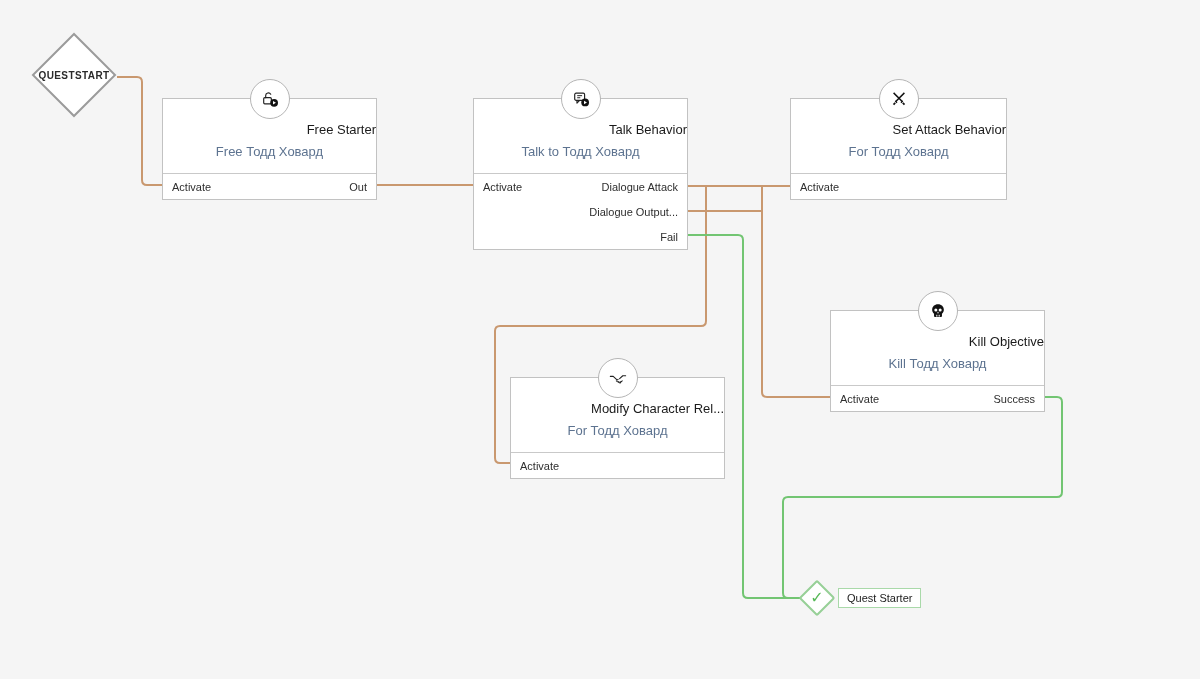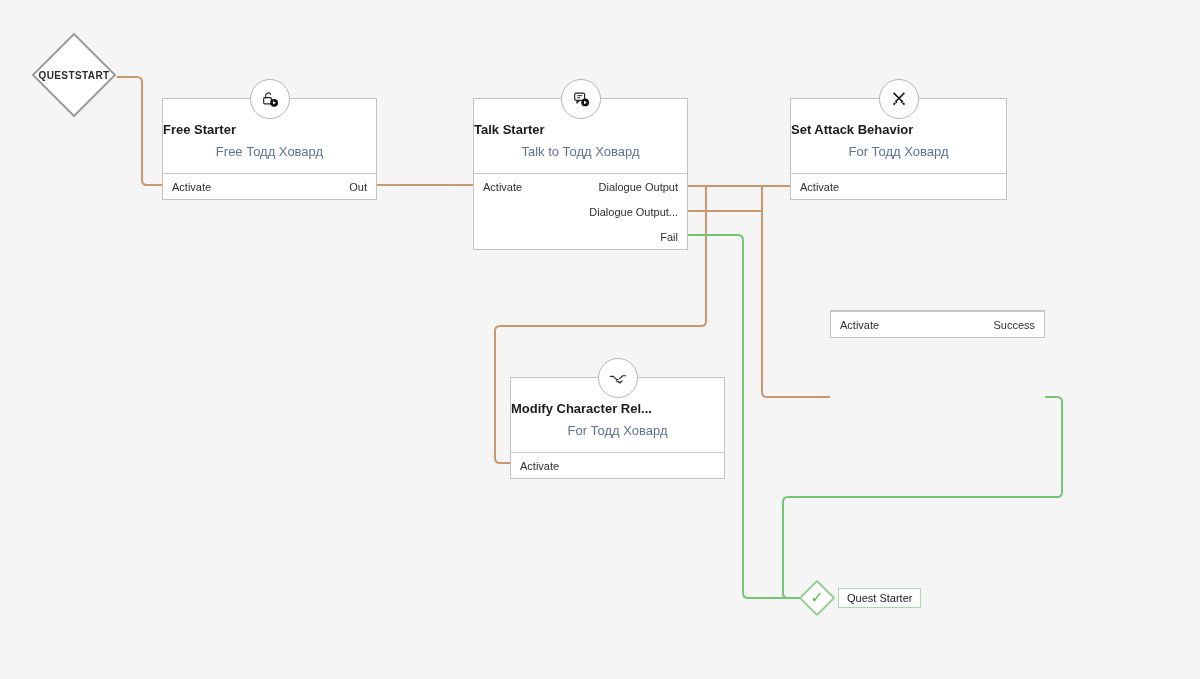--- a/index.html
+++ b/index.html
@@ -27,22 +27,22 @@
   }
   .node-head{height:74px;position:relative;}
   .icon-circle{
     position:absolute;top:-20px;left:50%;transform:translateX(-50%);
     width:40px;height:40px;border-radius:50%;
     background:#fff;border:1px solid #b5b5b5;
     display:flex;align-items:center;justify-content:center;
     box-sizing:border-box;
   }
   .node-title{
-    padding-top:23px;text-align:left;
-    font-size:13px;font-weight:bold;color:#1b1b1b;
+    padding-top:23px;text-align:right;
+    font-size:13px;font-weight:normal;color:#1b1b1b;
   }
   .node-subtitle{
     margin-top:7px;text-align:center;
     font-size:13px;color:#5d7390;
   }
   .ports{border-top:1px solid #c9c9c9;}
   .port-row{
     height:25px;display:flex;align-items:center;
     padding:0 9px;font-size:11px;color:#2e2e2e;
   }
@@ -136,27 +136,27 @@
     <div class="node-head">
       <div class="icon-circle">
         <svg width="18" height="18" viewBox="0 0 20 20">
           <rect x="3" y="3.5" width="11" height="8" rx="1.5" fill="none" stroke="#222" stroke-width="1.3"></rect>
           <path d="M5.5 11.5v3l3-3" fill="none" stroke="#222" stroke-width="1.3" stroke-linejoin="round"></path>
           <path d="M5.8 6.3h5.4M5.8 8.6h3.4" stroke="#222" stroke-width="1.1"></path>
           <circle cx="14.6" cy="13.8" r="4.3" fill="#111"></circle>
           <path d="M13.3 11.9l3.3 1.9-3.3 1.9z" fill="#fff"></path>
         </svg>
       </div>
-      <div class="node-title">Talk Starter</div>
+      <div class="node-title">Talk Behavior</div>
       <div class="node-subtitle">Talk to Тодд Ховард</div>
     </div>
     <div class="ports">
       <div class="port-row row-between">
         <span class="port">Activate</span>
-        <span class="port">Dialogue Output</span>
+        <span class="port">Dialogue Attack</span>
       </div>
       <div class="port-row row-right">
         <span class="port">Dialogue Output...</span>
       </div>
       <div class="port-row row-right">
         <span class="port">Fail</span>
       </div>
     </div>
   </div>
 
@@ -176,20 +176,33 @@
       <div class="node-subtitle">For Тодд Ховард</div>
     </div>
     <div class="ports">
       <div class="port-row row-left">
         <span class="port">Activate</span>
       </div>
     </div>
   </div>
 
   <div class="node" id="node-kill">
+    <div class="node-head">
+      <div class="icon-circle">
+        <svg width="18" height="18" viewBox="0 0 20 20">
+          <path d="M10 2.5c-3.9 0-6.5 2.6-6.5 6.2 0 2 .9 3.4 2.1 4.3v2.6c0 .6.4 1 1 1h6.8c.6 0 1-.4 1-1v-2.6c1.2-.9 2.1-2.3 2.1-4.3 0-3.6-2.6-6.2-6.5-6.2z" fill="#111"></path>
+          <circle cx="7.6" cy="8.8" r="1.7" fill="#fff"></circle>
+          <circle cx="12.4" cy="8.8" r="1.7" fill="#fff"></circle>
+          <path d="M10 10.6l1 1.9H9z" fill="#fff"></path>
+          <path d="M8.3 14.2v2.1M10 14.2v2.1M11.7 14.2v2.1" stroke="#fff" stroke-width="0.8"></path>
+        </svg>
+      </div>
+      <div class="node-title">Kill Objective</div>
+      <div class="node-subtitle">Kill Тодд Ховард</div>
+    </div>
     <div class="ports">
       <div class="port-row row-between">
         <span class="port">Activate</span>
         <span class="port">Success</span>
       </div>
     </div>
   </div>
 
   <div class="node" id="node-modify">
     <div class="node-head">

